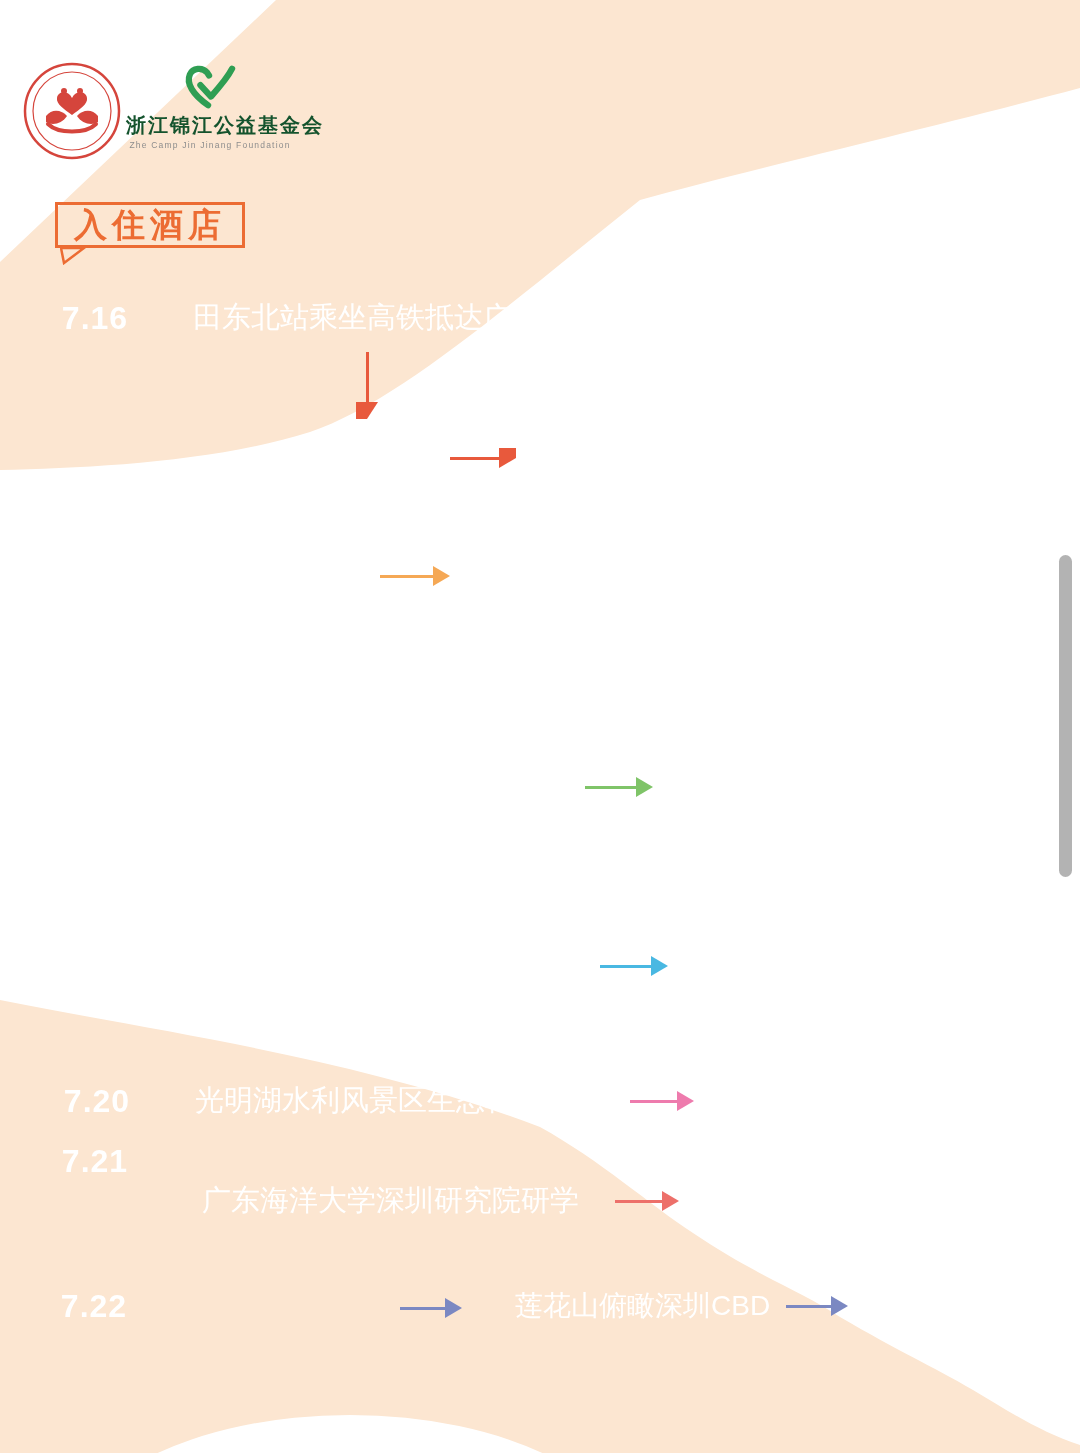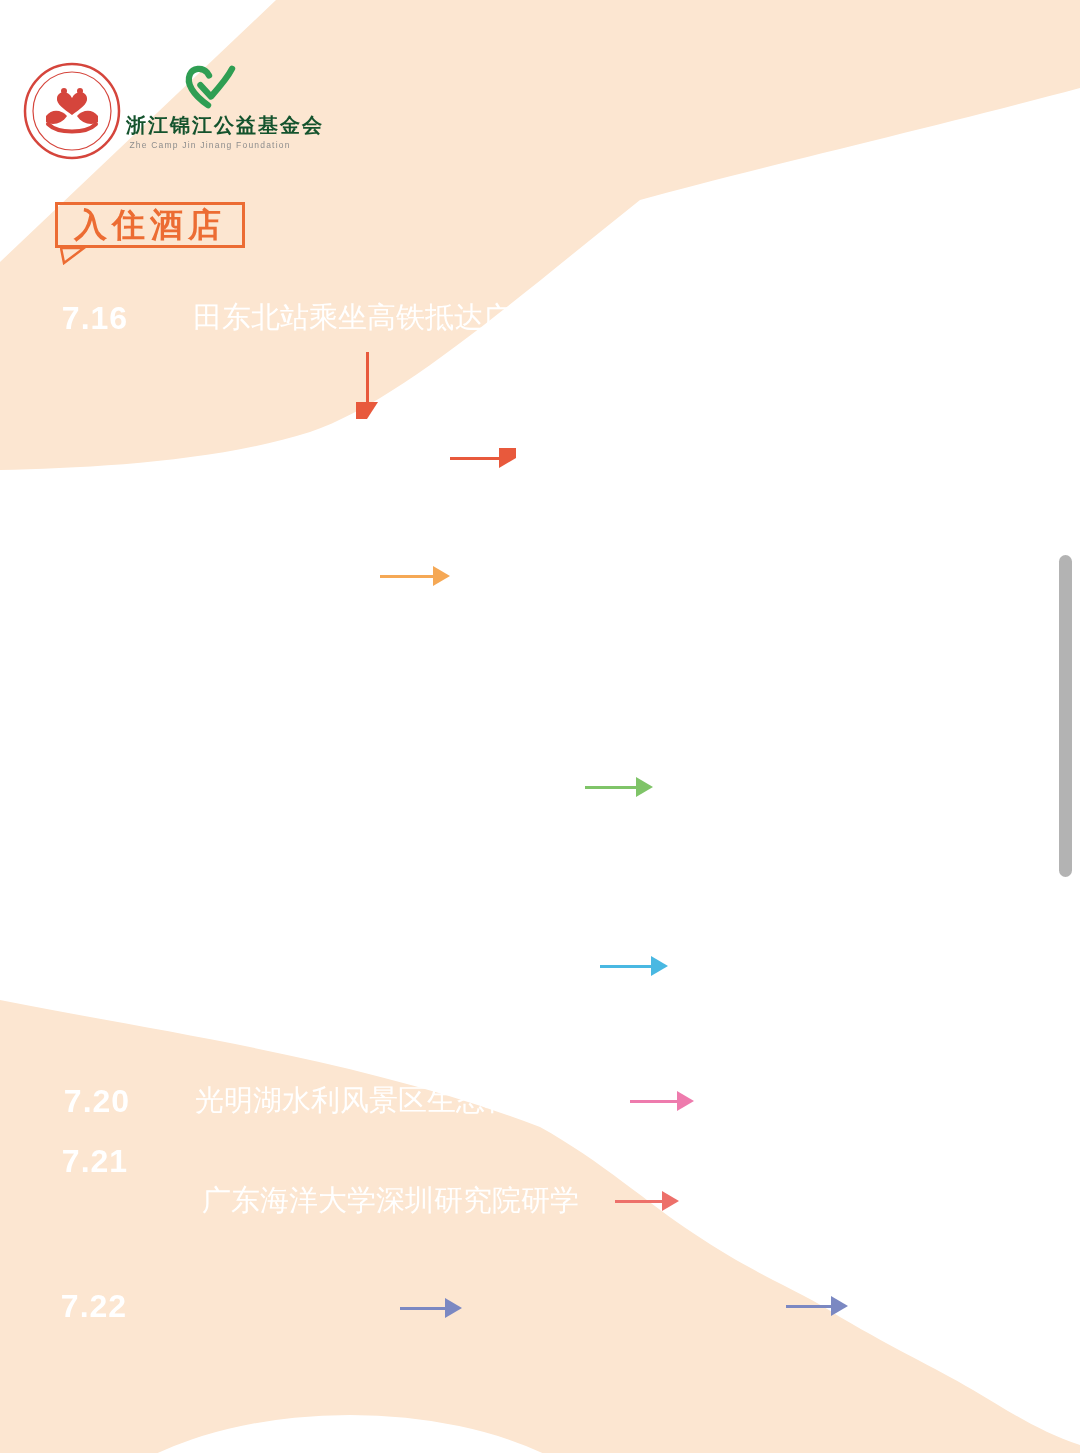--- a/index.html
+++ b/index.html
@@ -177,20 +177,21 @@
     <span class="shaft"></span>
     <span class="head"></span>
   </div>
   <div class="layer r721 box" style="left:690px;top:1176px;">比亚迪总部研学</div>
 
   <div class="layer r722 badge" style="left:48px;top:1280px;width:92px;height:52px;">7.22</div>
   <div class="layer r722 arrow-h" style="left:400px;top:1298px;width:62px;">
     <span class="shaft"></span>
     <span class="head"></span>
   </div>
+  <div class="layer r722 box" style="left:498px;top:1281px;font-size:28px;padding:0 17px;">莲花山俯瞰深圳CBD</div>
   <div class="layer r722 arrow-h" style="left:786px;top:1296px;width:62px;">
     <span class="shaft"></span>
     <span class="head"></span>
   </div>
   <div class="layer r722 box" style="left:862px;top:1281px;font-size:28px;padding:0 17px;">广州南站返程</div>
 
   <div class="layer" id="scroll-indicator"></div>
 
 </div>
 

